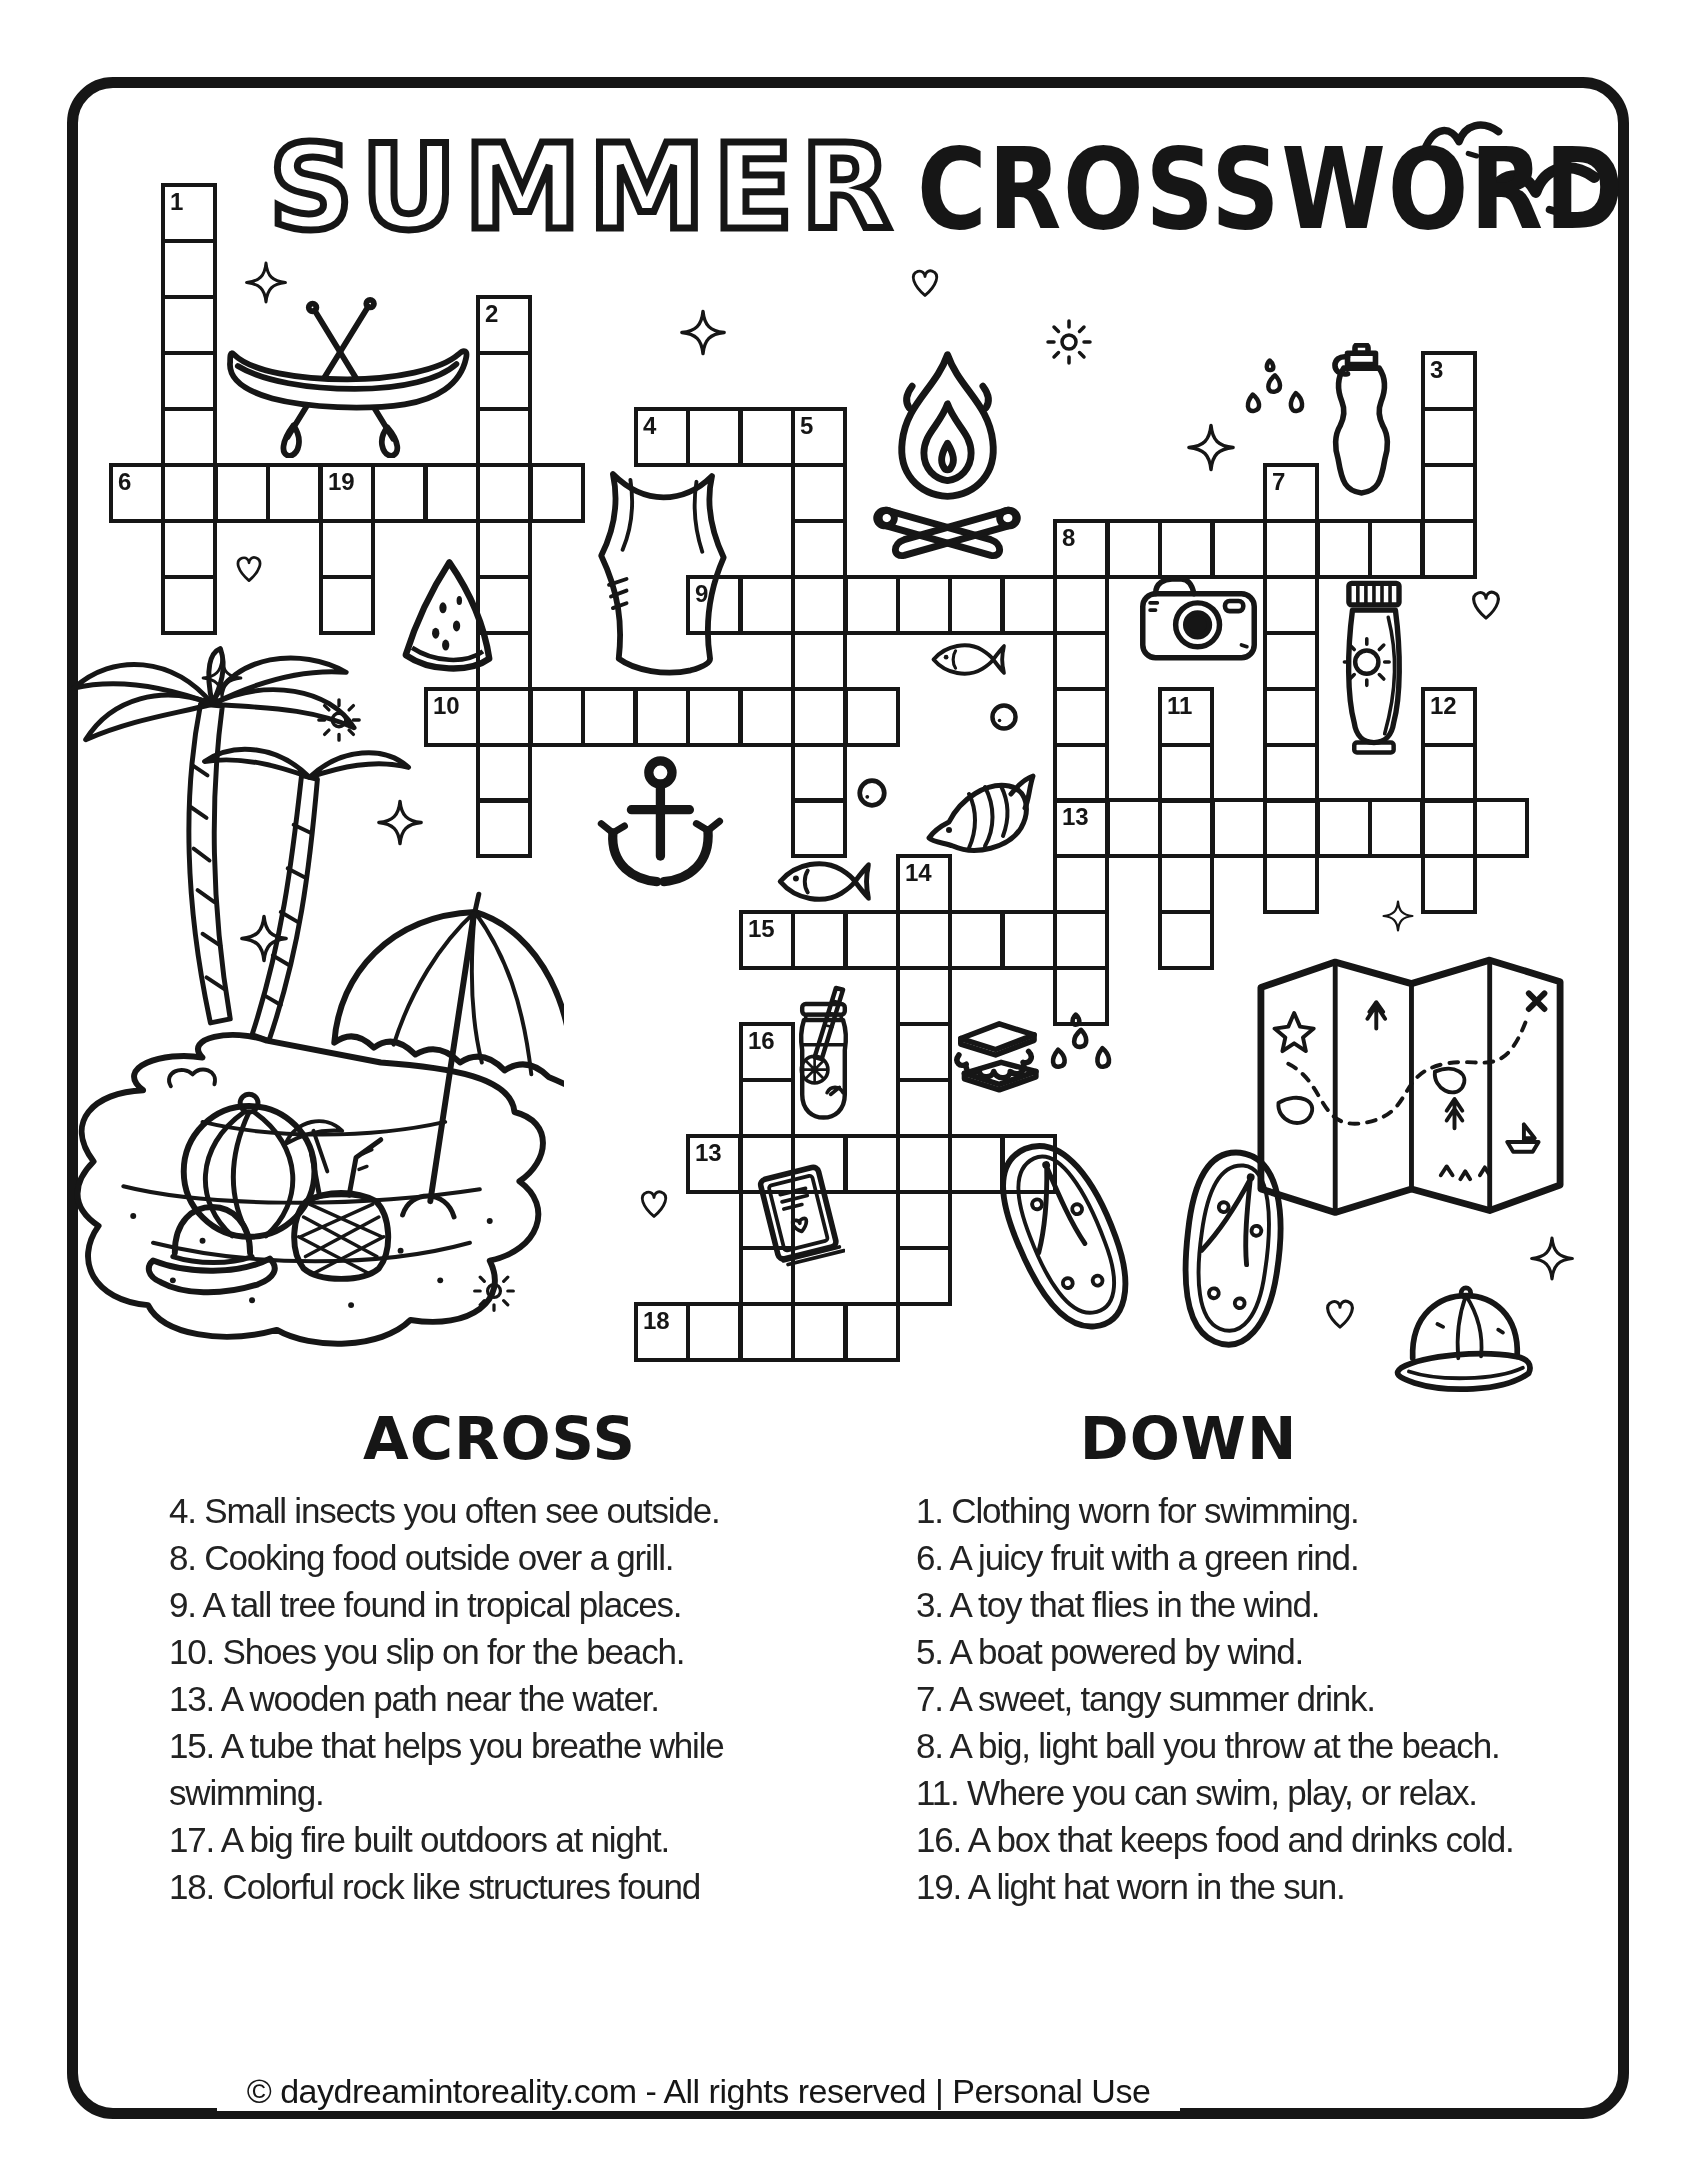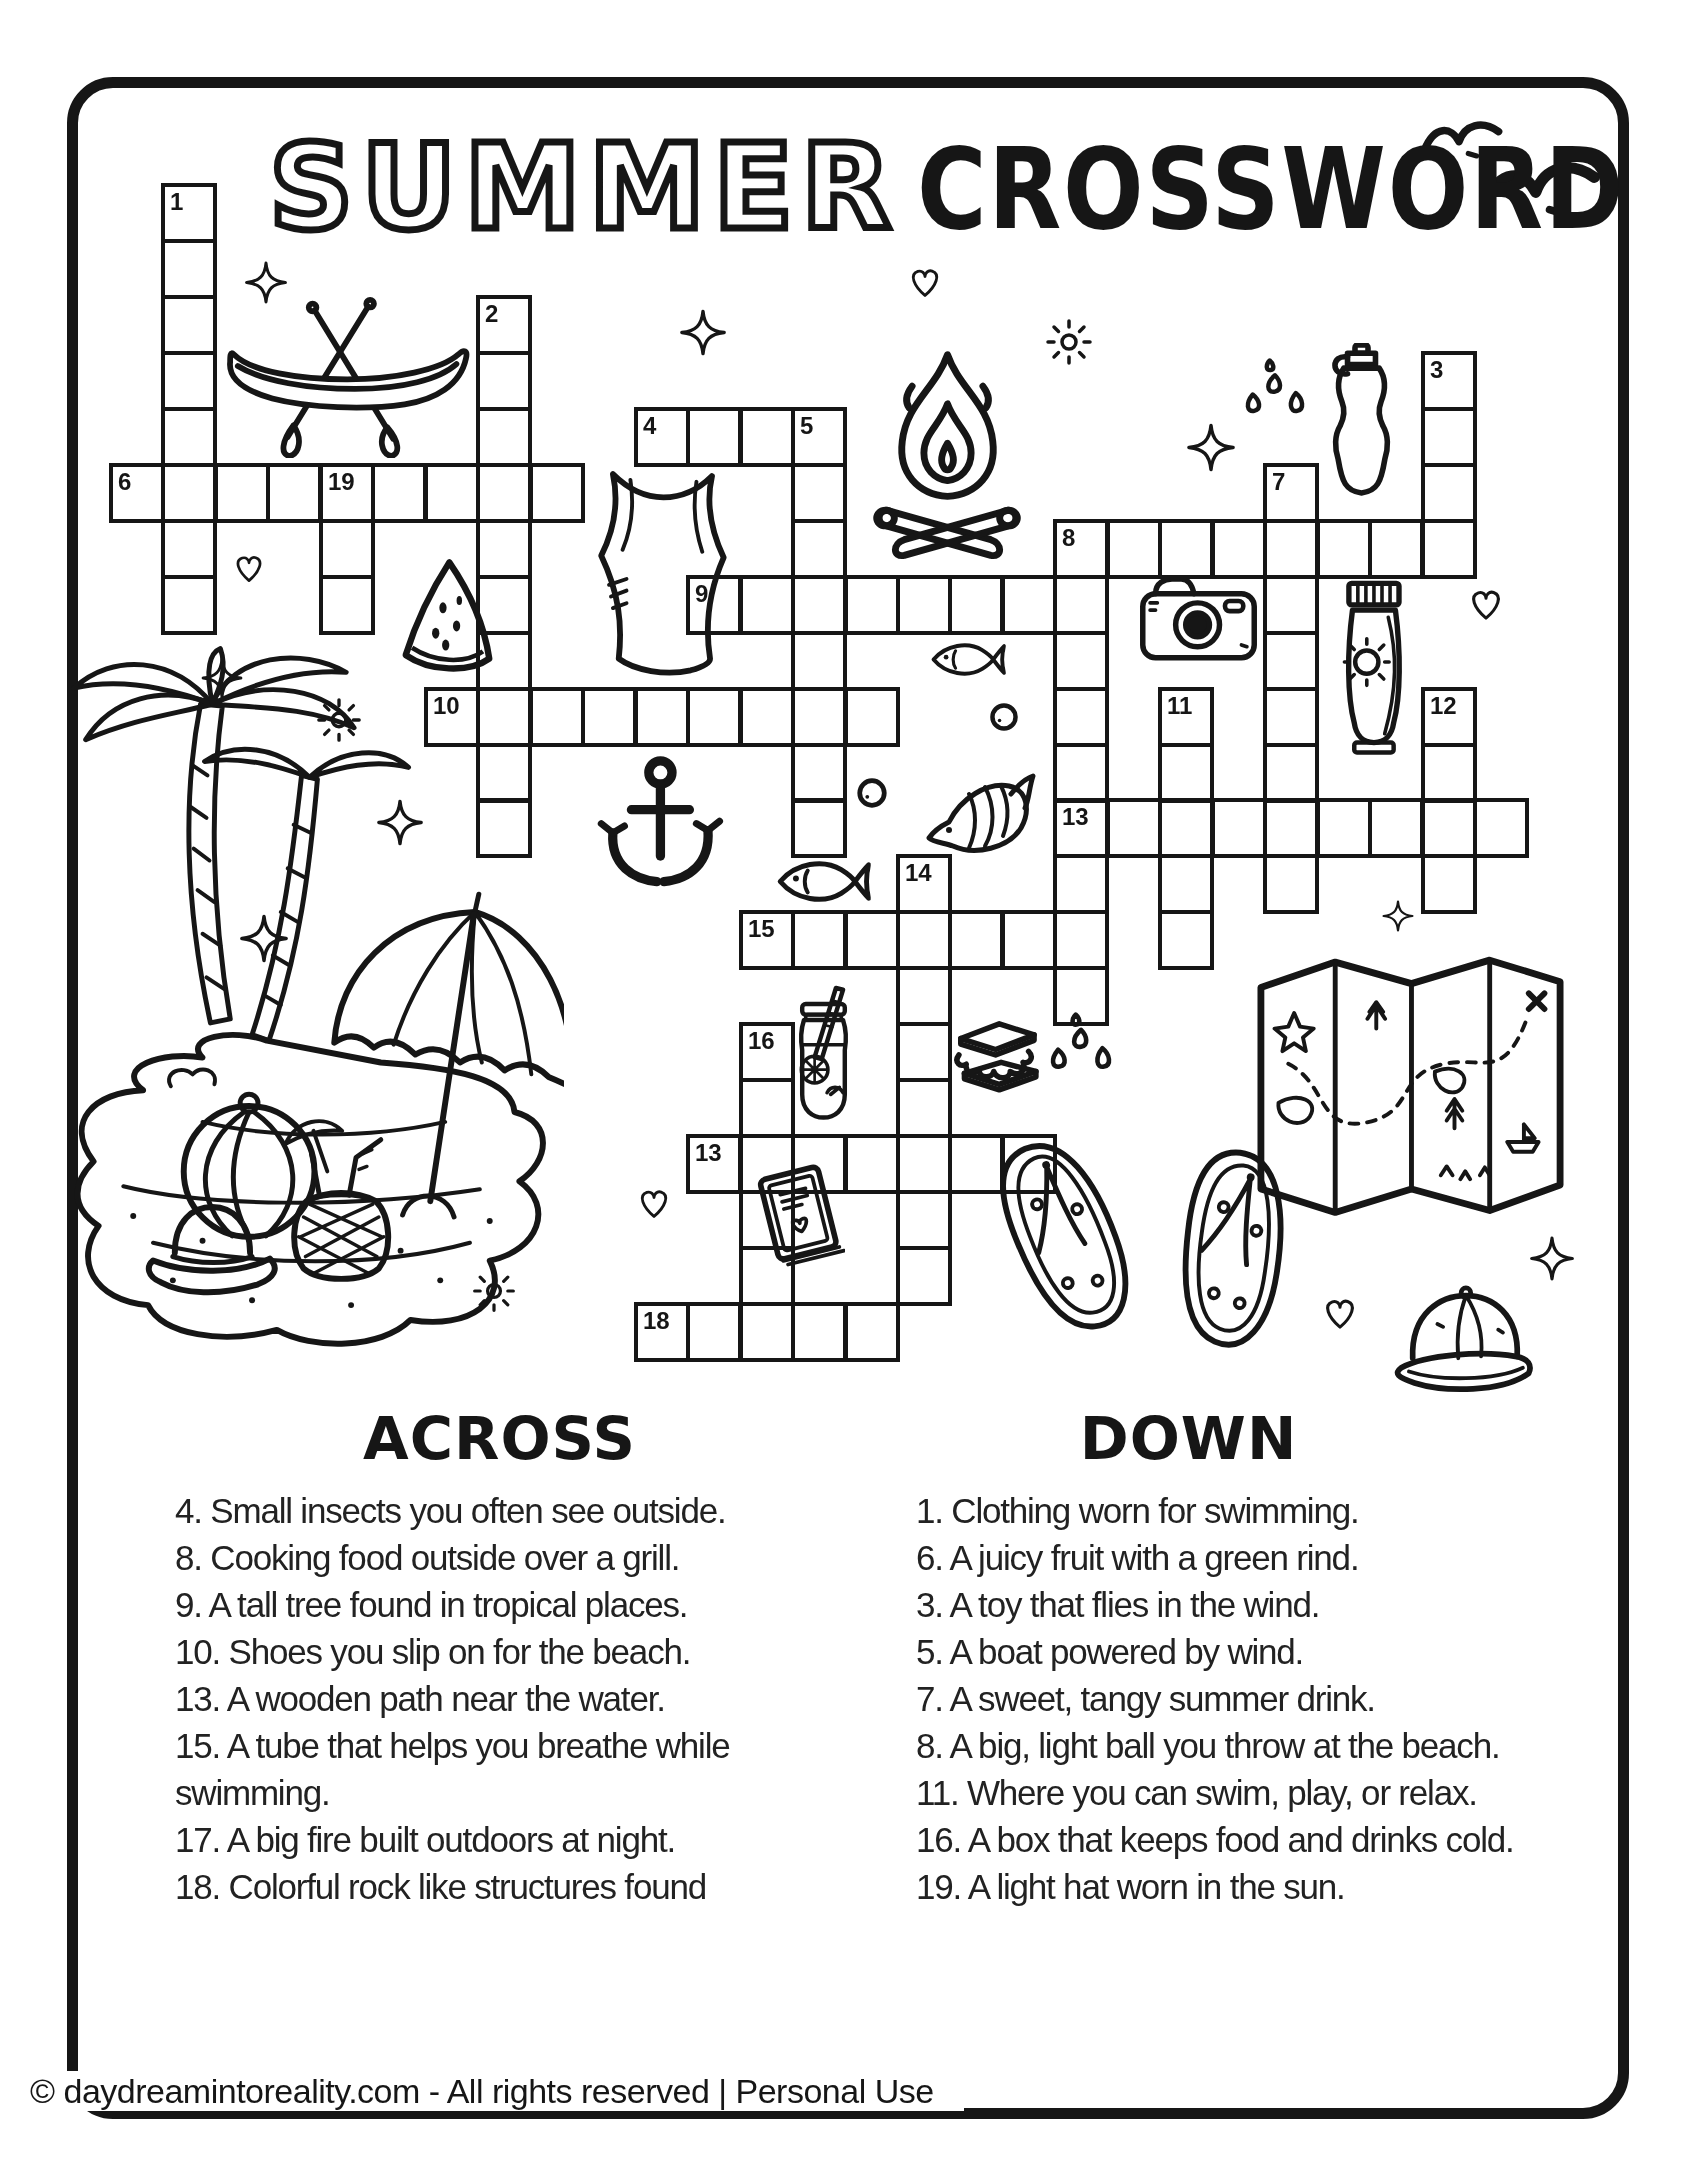--- a/index.html
+++ b/index.html
@@ -21,24 +21,24 @@
   .cellnum{position:absolute;left:5px;top:1px;font-size:24px;font-weight:700;color:#161616;
            font-family:"Liberation Sans",sans-serif;}
   
   .clue-heading{position:absolute;top:1404px;width:297px;text-align:center;z-index:6;
         font-family:"DejaVu Sans","Liberation Sans",sans-serif;font-weight:900;font-size:59px;
         color:#161616;letter-spacing:1px;}
   #across-heading{left:351px;}
   #down-heading{left:1040px;}
   .clue-list{position:absolute;top:1487px;width:693px;z-index:6;font-size:35px;line-height:47px;
         letter-spacing:-1.2px;color:#222;}
-  #across-list{left:175px;}
+  #across-list{left:169px;}
   #down-list{left:916px;}
   
-  #footer{position:absolute;left:0;top:2071px;width:1397px;text-align:left;z-index:7;}
+  #footer{position:absolute;left:0;top:2071px;width:1397px;text-align:center;z-index:7;}
   #footer span{display:inline-block;background:#fff;padding:0 30px;font-size:34px;line-height:40px;
         letter-spacing:-0.5px;color:#161616;}
   
   .doodle{position:absolute;z-index:3;pointer-events:none;}
   #symdefs{position:absolute;width:0;height:0;overflow:hidden;}
 </style>
 </head>
 <body>
 
 <svg id="symdefs" xmlns="http://www.w3.org/2000/svg">

